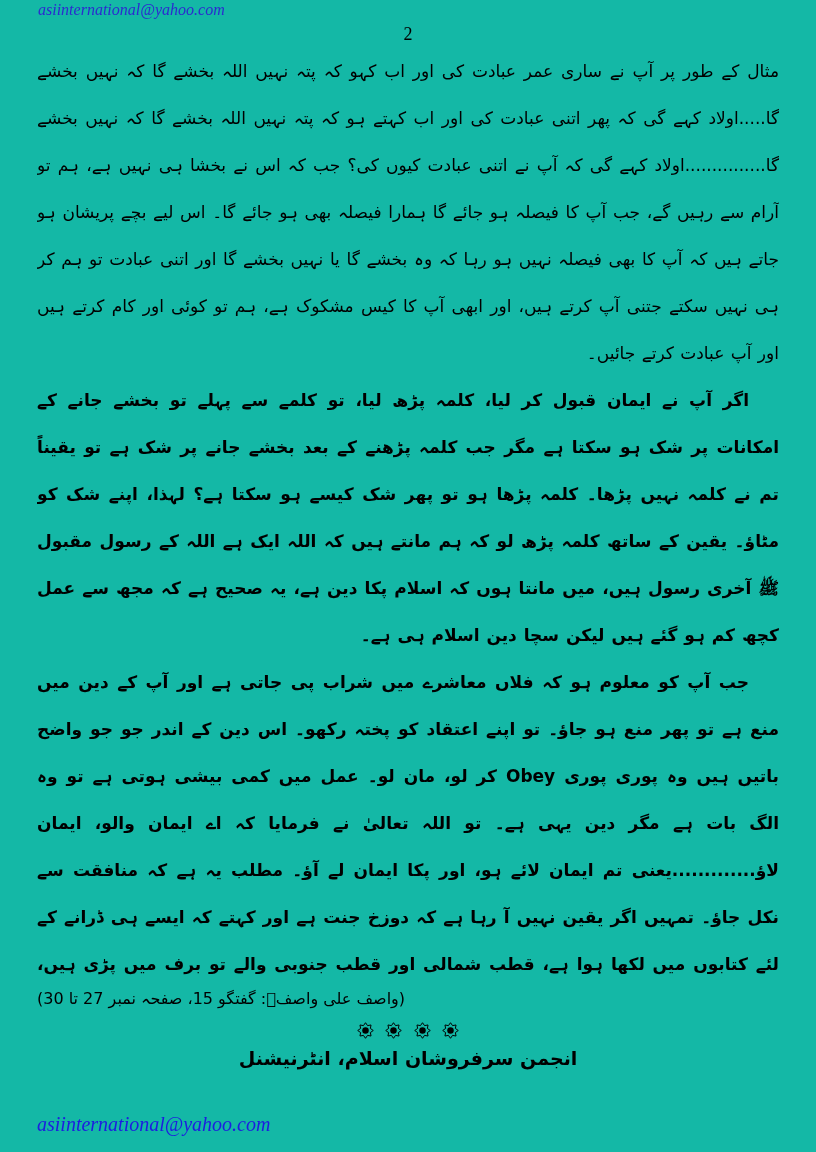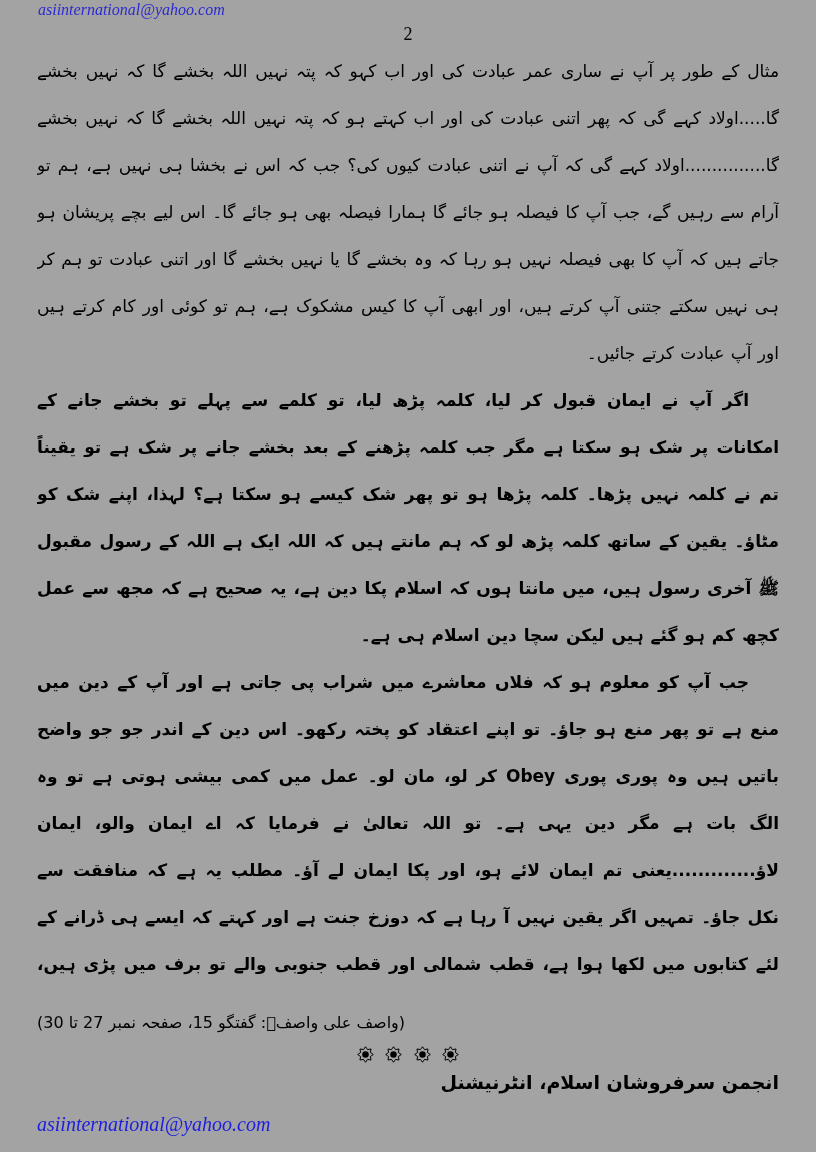--- a/index.html
+++ b/index.html
@@ -1,20 +1,20 @@
 <!DOCTYPE html>
 <html lang="ur"><head>
 <meta charset="utf-8">
 <style>
   html,body{margin:0;padding:0;background:#e8e8e8;}
   .page{
     position:relative;
     width:816px;height:1152px;
     margin:0 auto;
-    background:#a3a3a3;
+    background:#14b8a6;
     overflow:hidden;
     font-family:"DejaVu Sans",sans-serif;
     color:#000000;
   }
   .top-email{
     position:absolute;top:1px;left:38px;
     font-family:"Liberation Serif",serif;
     font-style:italic;
     font-size:16px;
     color:#2b2bd0;
@@ -33,42 +33,42 @@
     text-align:justify;
   }
   .content p{
     margin:0;
     font-size:17px;
     line-height:47px;
     word-spacing:1px;
   }
   .content p.indent{text-indent:30px;font-weight:bold;}
   .bottom{
-    position:absolute;top:1008px;left:37px;right:37px;
+    position:absolute;top:984px;left:37px;right:37px;
   }
   .citation{
     direction:rtl;
     text-align:left;
     font-size:16px;
     line-height:30px;
   }
   .ornament-row{
     text-align:center;
     margin-top:6px;
     line-height:20px;
   }
   .ornament-row .orn{
     display:inline-block;
     width:17px;height:17px;
     margin:0 3px;
     vertical-align:middle;
   }
   .org-name{
     direction:rtl;
-    text-align:right;
+    text-align:center;
     font-weight:bold;
     font-size:19px;
     margin-top:5px;
     line-height:26px;
   }
   .footer{
     position:absolute;left:37px;right:37px;bottom:16px;
     display:flex;
     justify-content:space-between;
     align-items:baseline;

